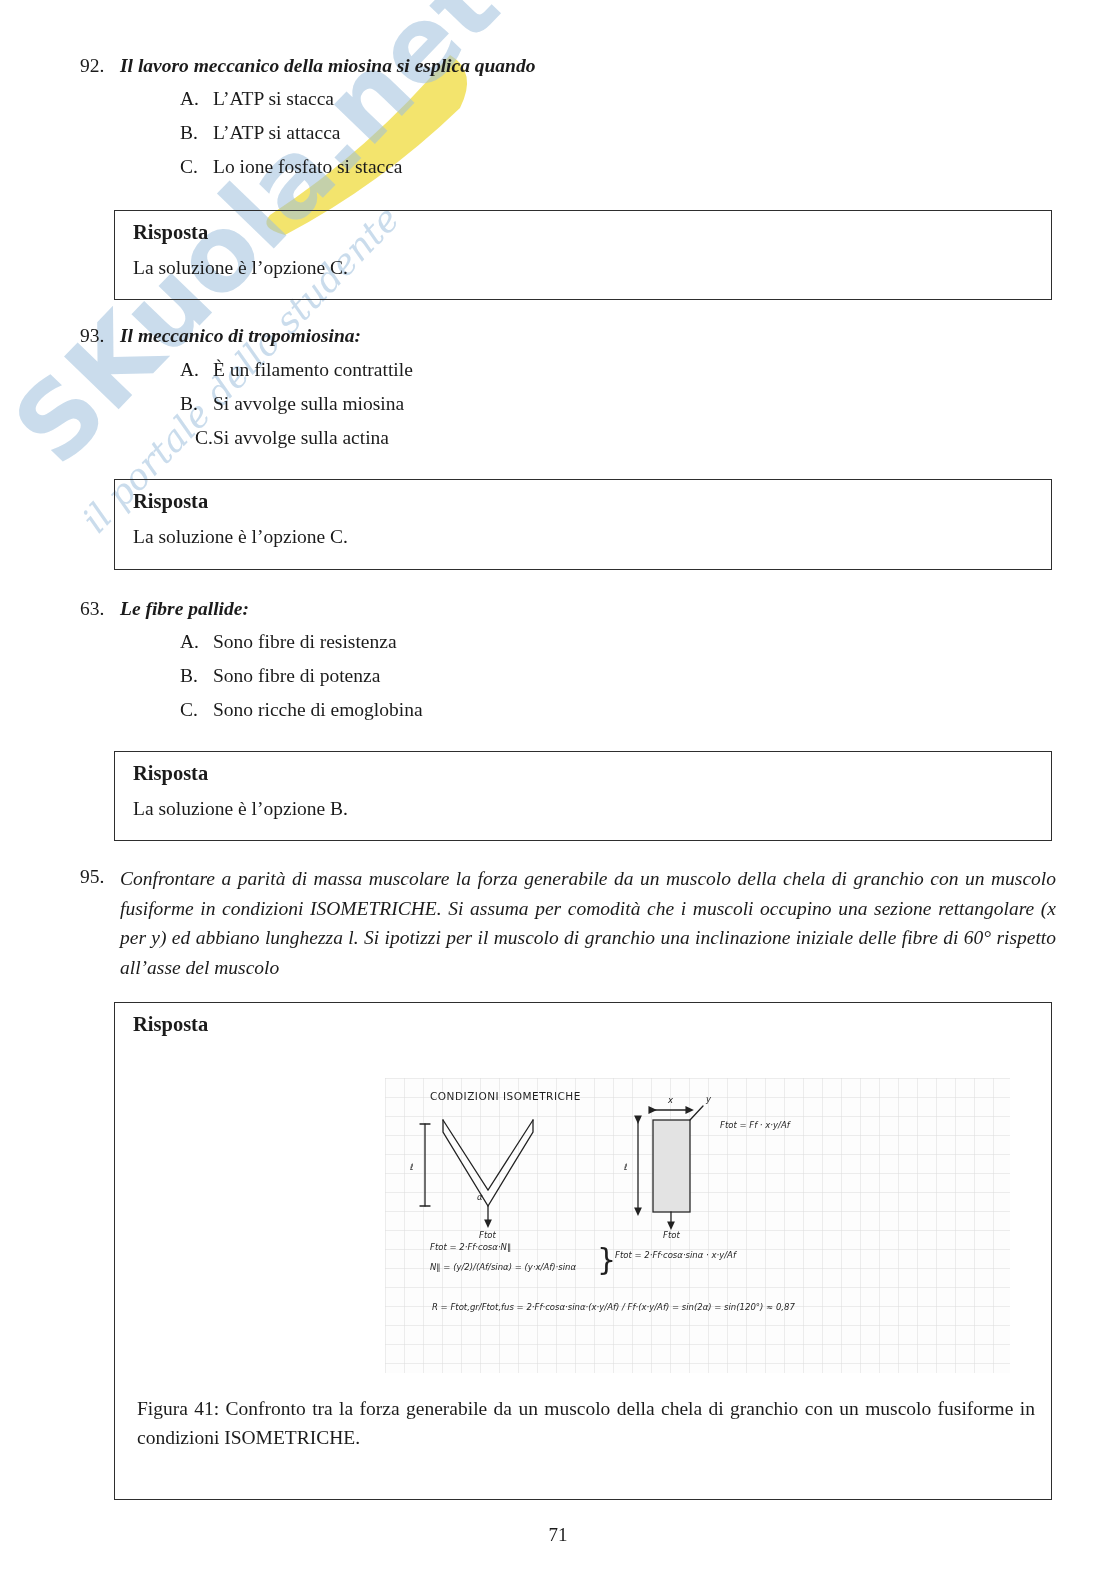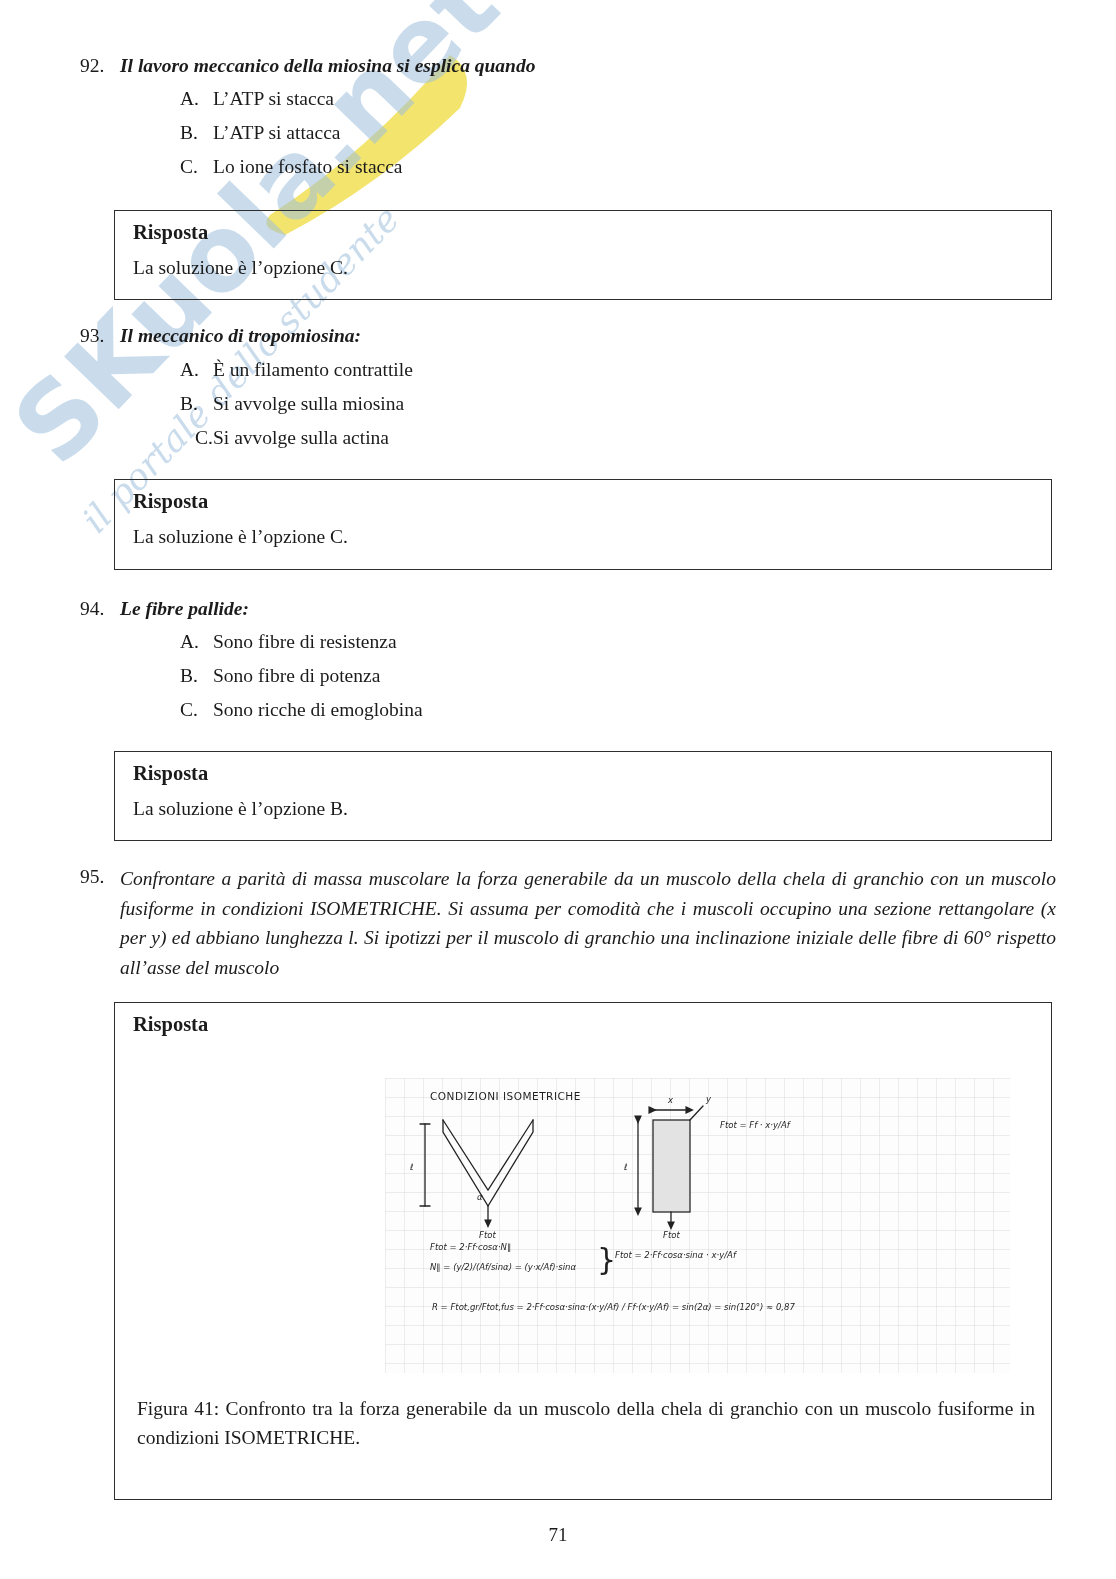--- a/index.html
+++ b/index.html
@@ -85,21 +85,21 @@
   </div>
   <div class="opt" style="top:425px;text-align:right;">
     <span class="olet">C.</span><span>Si avvolge sulla actina</span>
   </div>
   <div class="abox" style="top:479px; height:91px;">
     <div class="ahead">Risposta</div>
     <div class="atext">La soluzione è l’opzione C.</div>
   </div>
 
   <div class="qline" style="top:596px; left:80px;">
-    <span class="qnum">94.</span><span class="qtext">Le fibre pallide:</span>
+    <span class="qnum">63.</span><span class="qtext">Le fibre pallide:</span>
   </div>
   <div class="opt" style="top:629px;">
     <span class="olet">A.</span><span>Sono fibre di resistenza</span>
   </div>
   <div class="opt" style="top:663px;">
     <span class="olet">B.</span><span>Sono fibre di potenza</span>
   </div>
   <div class="opt" style="top:697px;">
     <span class="olet">C.</span><span>Sono ricche di emoglobina</span>
   </div>

